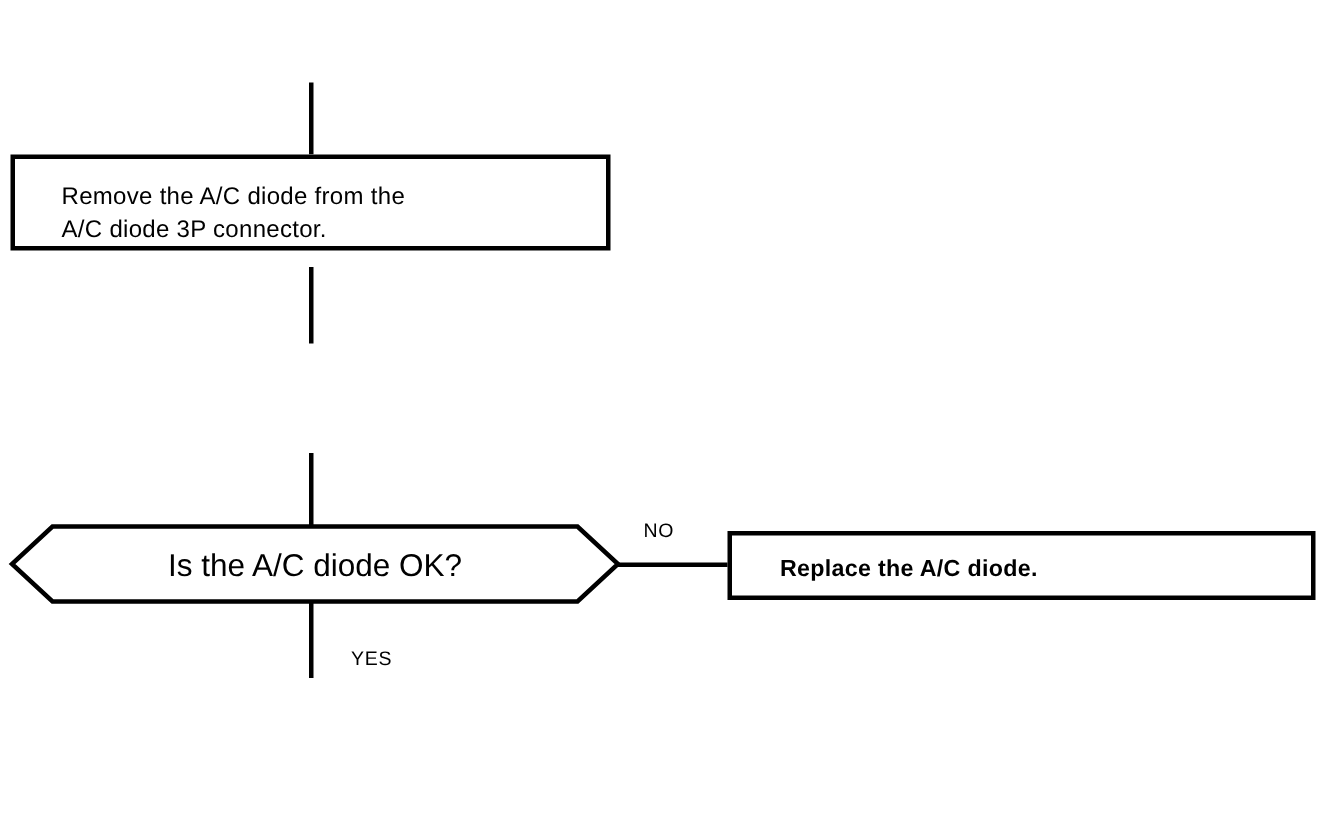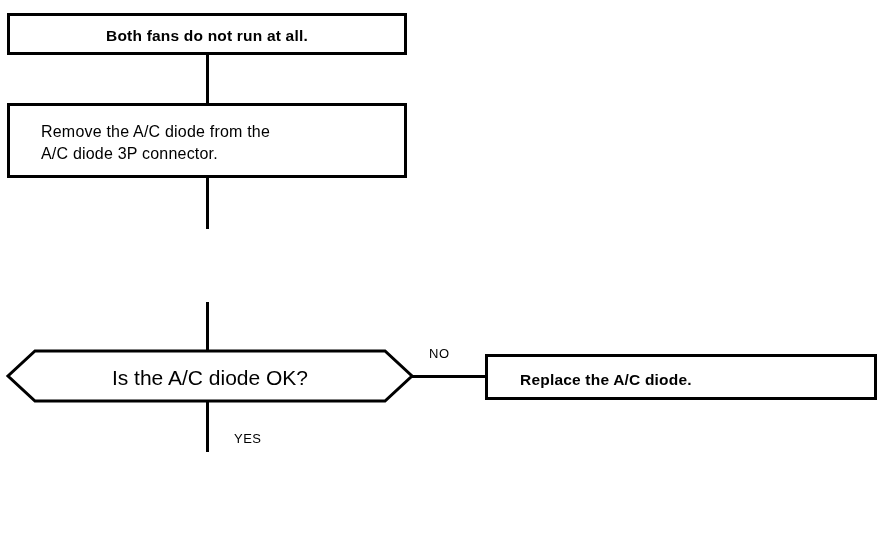--- a/index.html
+++ b/index.html
@@ -76,25 +76,22 @@
     letter-spacing: 0.5px;
   }
 </style>
 </head>
 <body>
 
 <div id="flowchart">
 
   <div class="connector-v" style="left:206px; top:55px; height:48px;"></div>
 
-  <div class="node rect-box" style="left:7px; top:13px; width:400px; height:42px;">
-    <div class="box-text txt-bold txt-center" style="top:9px;">Both fans do not run at all.</div>
-  </div>
 
-  <div class="node rect-box" style="left:7px; top:103px; width:400px; height:75px;">
+  <div class="node rect-box" style="left:7px; top:103px; width:400px; height:64px;">
     <div class="box-text txt-regular" style="left:31px; top:15px;">Remove the A/C diode from the
 A/C diode 3P connector.</div>
   </div>
 
   <div class="connector-v" style="left:206px; top:178px; height:51px;"></div>
 
 
   <div class="connector-v" style="left:206px; top:302px; height:50px;"></div>
 
   <div class="hexagon" style="left:5px; top:348px; width:410px; height:56px;">

